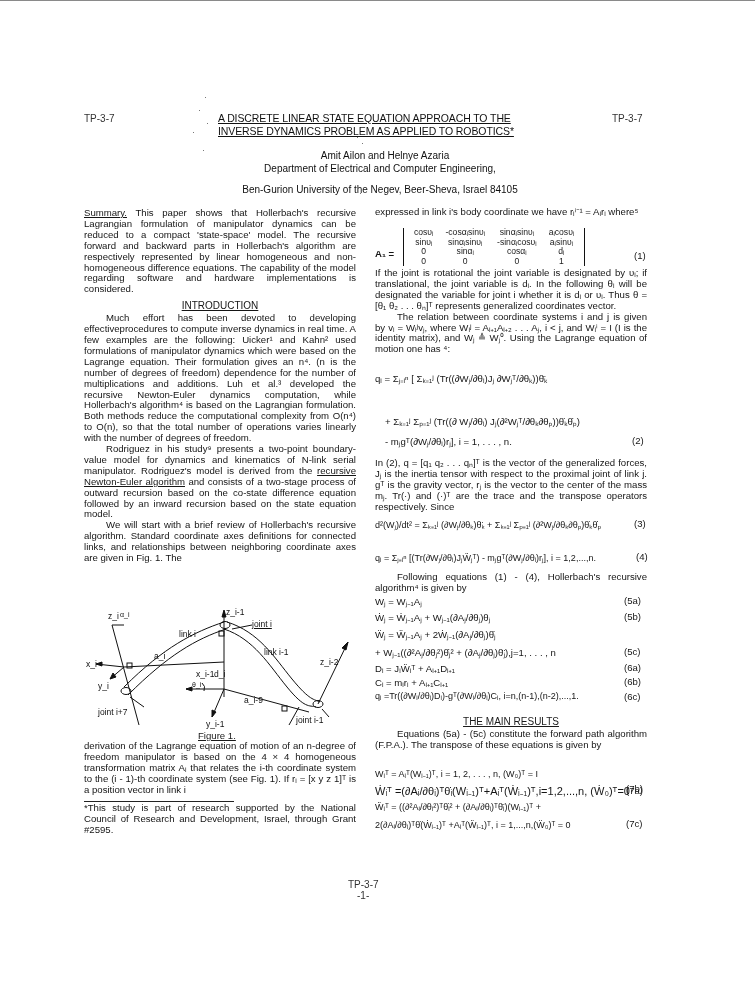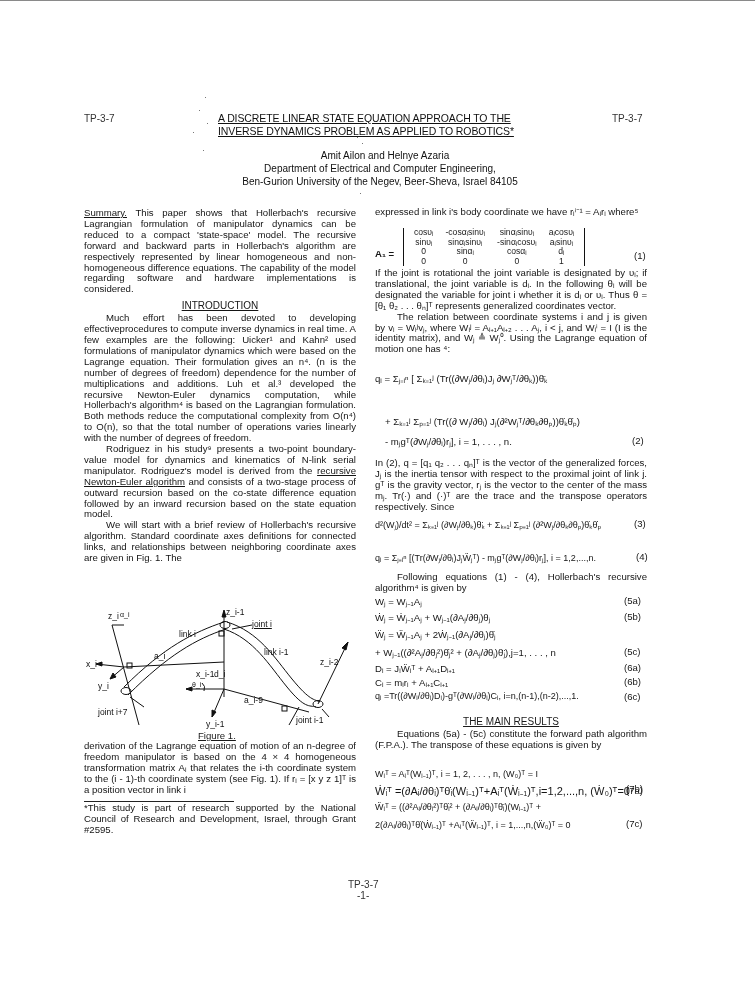--- a/index.html
+++ b/index.html
@@ -33,21 +33,21 @@
 <div class="topline"></div>
 
 <div class="abs hdr-code" style="left:84px; top:113px;">TP-3-7</div>
 <div class="abs hdr-code" style="left:612px; top:113px;">TP-3-7</div>
 
 <div class="abs title-line" style="left:218px; top:112px;">A DISCRETE LINEAR STATE EQUATION APPROACH TO THE</div>
 <div class="abs title-line" style="left:218px; top:125px;">INVERSE DYNAMICS PROBLEM AS APPLIED TO ROBOTICS*</div>
 
 <div class="abs center-line" style="left:240px; width:290px; top:150px;">Amit Ailon and Helnye Azaria</div>
 <div class="abs center-line" style="left:220px; width:320px; top:163px;">Department of Electrical and Computer Engineering,</div>
-<div class="abs center-line" style="left:200px; width:360px; top:176px;">Ben-Gurion University of the Negev, Beer-Sheva, Israel 84105</div>
+<div class="abs center-line" style="left:200px; width:360px; top:184px;">Ben-Gurion University of the Negev, Beer-Sheva, Israel 84105</div>
 
 <div class="speck" style="left:205px;top:97px"></div>
 <div class="speck" style="left:199px;top:110px"></div>
 <div class="speck" style="left:207px;top:123px"></div>
 <div class="speck" style="left:193px;top:132px"></div>
 <div class="speck" style="left:203px;top:150px"></div>
 <div class="speck" style="left:357px;top:137px"></div>
 <div class="speck" style="left:362px;top:143px"></div>
 <div class="speck" style="left:360px;top:193px"></div>
 

